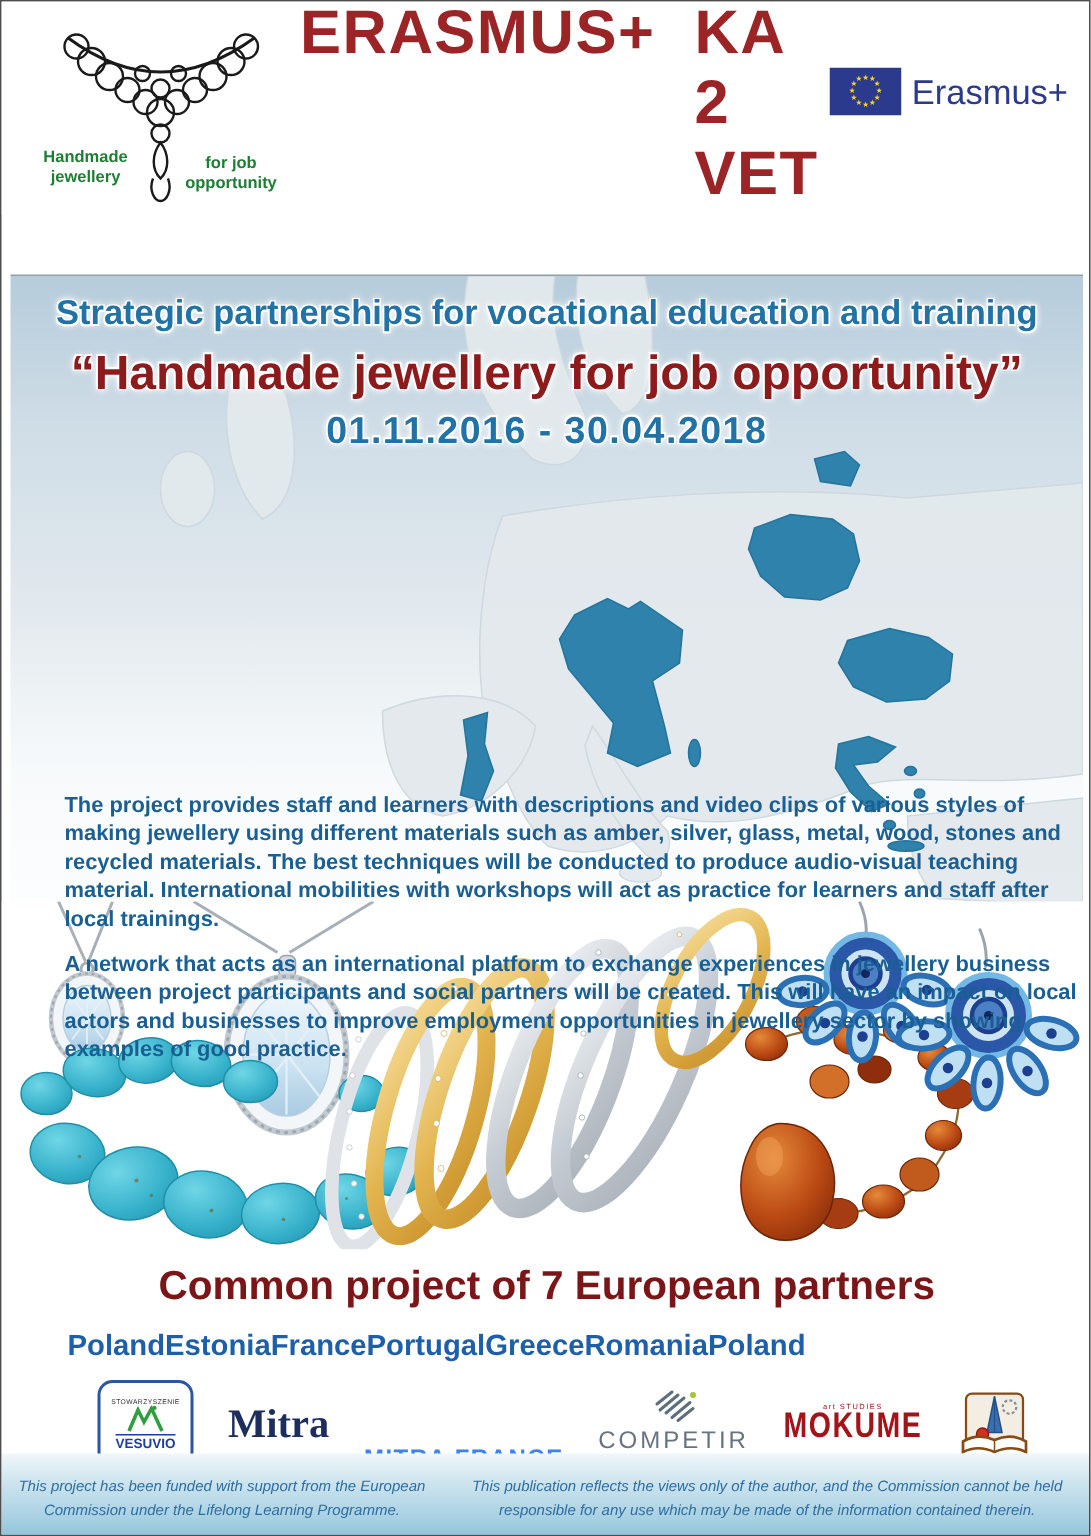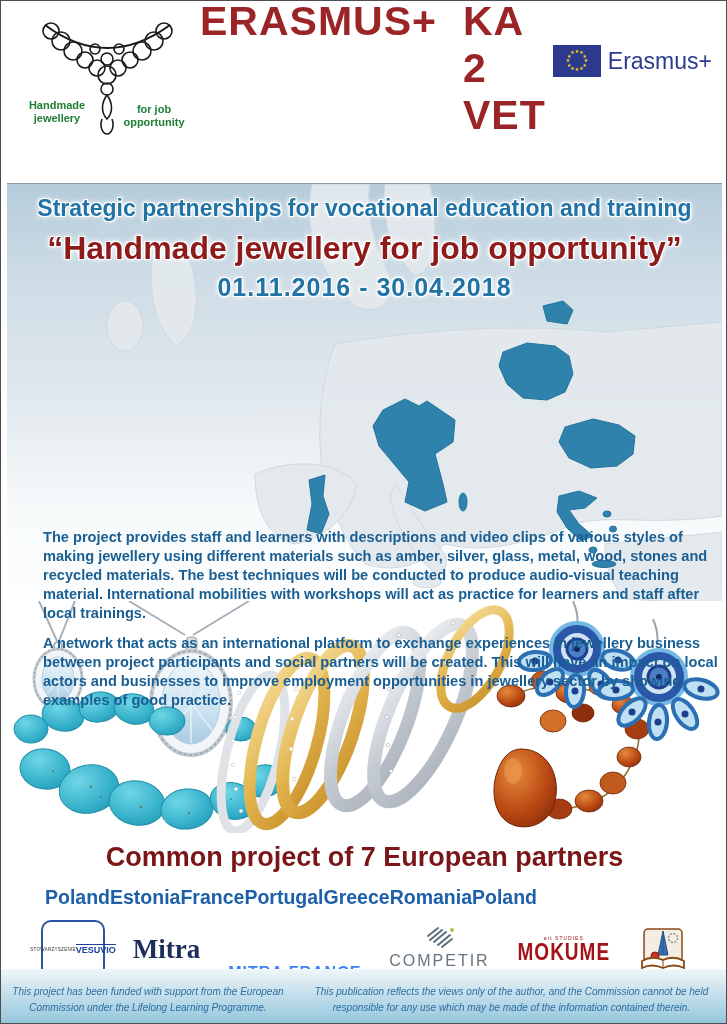--- a/index.html
+++ b/index.html
@@ -38,21 +38,21 @@
   
   .jewellery{position:absolute;left:0;top:600px;width:727px;height:232px;background:#fff;}
   
   .partners{position:absolute;left:0;top:832px;width:727px;height:136px;background:#fff;}
   .partners-heading{text-align:center;font-weight:bold;font-size:27px;color:#7a1518;margin-top:9px;}
   .countries{display:flex;justify-content:flex-start;padding:0 44px;margin-top:13px;
     font-weight:bold;font-size:19.5px;color:#1d5fa8;}
   .logos-row{display:flex;justify-content:space-between;align-items:center;padding:0 40px;margin-top:11px;height:58px;}
   .logo-item{display:flex;flex-direction:column;align-items:center;justify-content:center;}
   .vesuvio-box{width:60px;height:54px;border:2px solid #2b55a5;border-radius:10px;background:#fff;
-    display:flex;align-items:center;justify-content:center;}
+    display:flex;flex-direction:column;align-items:center;justify-content:center;margin-left:24px;}
   .vesuvio-top{font-size:4.5px;color:#333;letter-spacing:.3px;}
   .vesuvio-name{font-size:9px;font-weight:bold;color:#1b3f9b;border-top:1px solid #1b3f9b;margin-top:1px;}
   .mitra-text{font-family:"Liberation Serif",serif;font-weight:bold;font-size:27px;color:#1d2d5c;}
   .mitra-france-text{font-weight:bold;font-size:16px;color:#3b82f6;letter-spacing:1px;margin-top:48px;}
   .competir-name{font-size:16px;color:#67747f;letter-spacing:2px;margin-top:2px;}
   .competir-sub{font-size:4.5px;color:#9aa4ad;}
   .mokume-top{font-size:5px;color:#a31318;letter-spacing:1px;}
   .mokume-name{font-size:19px;font-weight:bold;color:#a31318;letter-spacing:1px;
     font-family:"Liberation Sans",sans-serif;transform:scaleY(1.25);}
   .creator-line{font-size:12px;margin-top:1px;}

